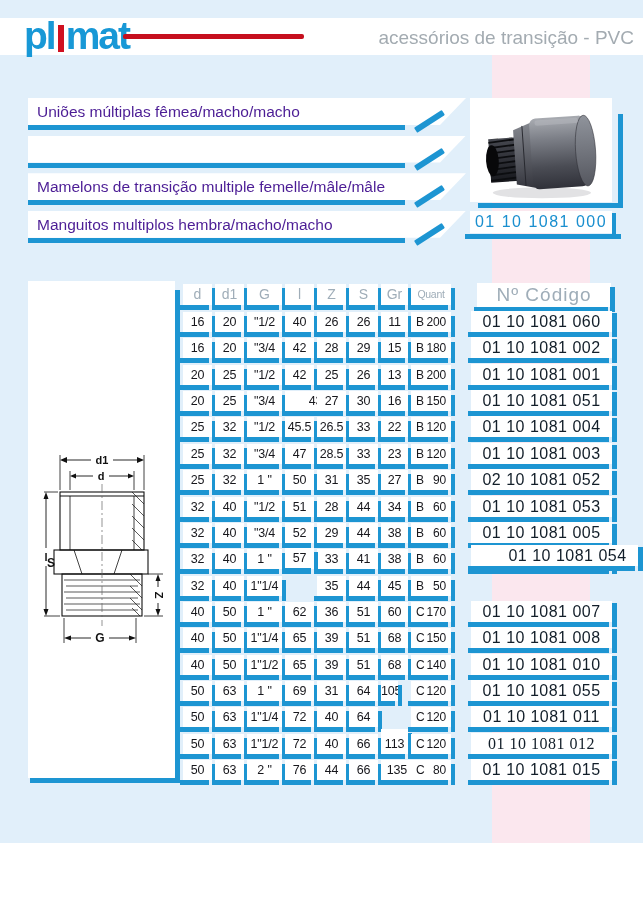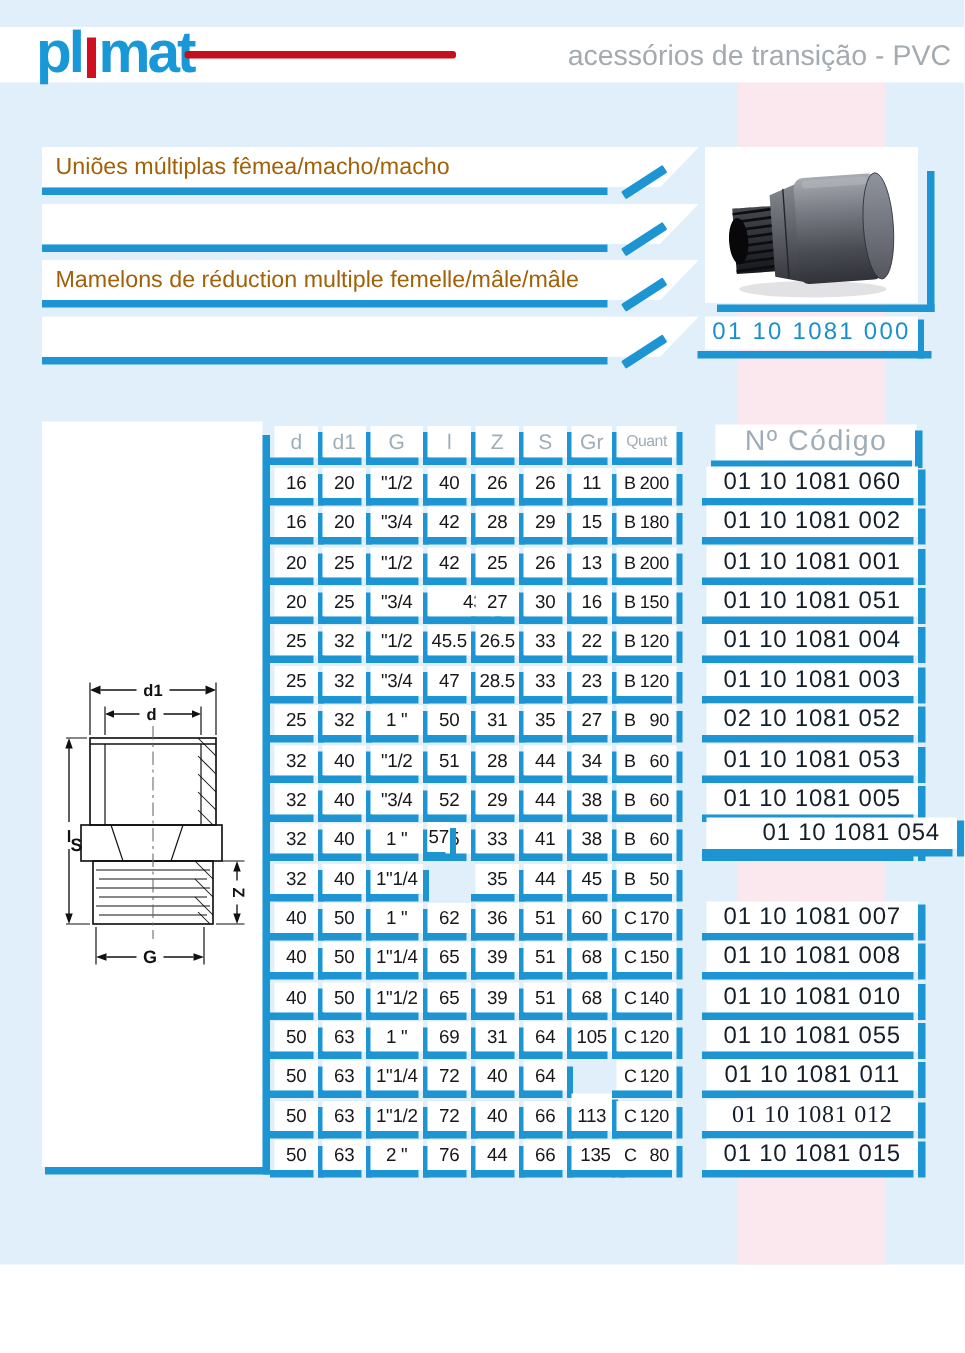--- a/index.html
+++ b/index.html
@@ -20,21 +20,21 @@
   .logo{position:absolute;left:24px;top:16px;height:40px;display:flex;align-items:center;z-index:5;}
   .logo .ltxt{font-size:39px;font-weight:700;color:#1898d6;letter-spacing:-2px;line-height:36px;}
   .logo .lbar{display:inline-block;width:6px;height:27px;background:#d01020;margin:4px 2px 0 3px;}
   .red-rule{position:absolute;left:123px;top:34px;width:181px;height:5px;background:#c60f1e;border-radius:2px;z-index:5;}
   .page-title{position:absolute;right:9px;top:27px;font-size:19px;color:#a3abb1;z-index:5;white-space:nowrap;}
 
   
   .banner{position:absolute;left:28px;width:446px;height:36px;z-index:4;}
   .banner-bg{position:absolute;left:0;top:0;width:438px;height:27px;background:#fff;
              clip-path:polygon(0 0,100% 0,calc(100% - 26px) 100%,0 100%);}
-  .banner-label{position:absolute;left:9px;top:0;line-height:27px;font-size:15.5px;color:#a16207;white-space:nowrap;}
+  .banner-label{position:absolute;left:9px;top:0;line-height:27px;font-size:15.5px;color:#4c1d95;white-space:nowrap;}
   .banner-underline{position:absolute;left:0;top:27px;width:377px;height:5px;background:var(--blue);}
   .banner-swoosh{position:absolute;left:389px;top:29px;width:33px;height:5.5px;background:var(--blue);
                  transform:rotate(-33deg);transform-origin:left bottom;border-radius:1px;}
 
   
   .cellish{position:absolute;background:#fff;z-index:4;}
   .cellish::before{content:"";position:absolute;left:-3px;right:3px;bottom:-5px;height:5px;background:var(--blue);}
   .cellish::after{content:"";position:absolute;right:-4px;top:4px;bottom:-5px;width:4px;background:var(--blue);}
 
   
@@ -89,26 +89,27 @@
         <div class="banner-underline"></div>
         <div class="banner-swoosh"></div>
       </div>
       <div class="banner" style="top: 135.6px;">
         <div class="banner-bg"></div>
         <div class="banner-underline"></div>
         <div class="banner-swoosh"></div>
       </div>
       <div class="banner" style="top: 173.2px;">
         <div class="banner-bg"></div>
-        <span class="banner-label">Mamelons de réduction multiple femelle/mâle/mâle</span>
+        <span class="banner-label">Mamelons de transição multiple femelle/mâle/mâle</span>
         <div class="banner-underline"></div>
         <div class="banner-swoosh"></div>
       </div>
       <div class="banner" style="top: 210.8px;">
         <div class="banner-bg"></div>
+        <span class="banner-label">Manguitos multiplos hembra/macho/macho</span>
         <div class="banner-underline"></div>
         <div class="banner-swoosh"></div>
       </div>
     </div>
 
   <div class="photo-box">
     <svg width="138" height="100" viewBox="0 0 150 110" style="position:absolute;left:2px;top:3px;">
       <defs>
         <linearGradient id="gBody" x1="0" y1="0" x2="0" y2="1">
           <stop offset="0" stop-color="#a8abb1"></stop>
@@ -354,21 +355,21 @@
       <div class="cellish spec-cell" style="left: 317px; top: 549.1px; width: 29px;">33</div>
       <div class="cellish spec-cell" style="left: 349px; top: 549.1px; width: 29px;">41</div>
       <div class="cellish spec-cell" style="left: 381px; top: 549.1px; width: 27px;">38</div>
       <div class="cellish spec-cell quant" style="left: 411px; top: 549.1px; width: 40px;">
         <span>B</span>
         <span>60</span>
       </div>
       <div class="cellish spec-cell" style="left: 183px; top: 575.5px; width: 29px;">32</div>
       <div class="cellish spec-cell" style="left: 215px; top: 575.5px; width: 29px;">40</div>
       <div class="cellish spec-cell" style="left: 247px; top: 575.5px; width: 35px;">1"1/4</div>
-      <div class="cellish spec-cell" style="left: 285px; top: 548px; width: 15px;">57</div>
+      <div class="cellish spec-cell" style="left: 285px; top: 548px; width: 29px;">57</div>
       <div class="cellish spec-cell" style="left: 317px; top: 575.5px; width: 29px;">35</div>
       <div class="cellish spec-cell" style="left: 349px; top: 575.5px; width: 29px;">44</div>
       <div class="cellish spec-cell" style="left: 381px; top: 575.5px; width: 27px;">45</div>
       <div class="cellish spec-cell quant" style="left: 411px; top: 575.5px; width: 40px;">
         <span>B</span>
         <span>50</span>
       </div>
       <div class="cellish spec-cell" style="left: 183px; top: 601.9px; width: 29px;">40</div>
       <div class="cellish spec-cell" style="left: 215px; top: 601.9px; width: 29px;">50</div>
       <div class="cellish spec-cell" style="left: 247px; top: 601.9px; width: 35px;">1 "</div>
@@ -401,21 +402,21 @@
       <div class="cellish spec-cell quant" style="left: 411px; top: 654.5px; width: 40px;">
         <span>C</span>
         <span>140</span>
       </div>
       <div class="cellish spec-cell" style="left: 183px; top: 680.9px; width: 29px;">50</div>
       <div class="cellish spec-cell" style="left: 215px; top: 680.9px; width: 29px;">63</div>
       <div class="cellish spec-cell" style="left: 247px; top: 680.9px; width: 35px;">1 "</div>
       <div class="cellish spec-cell" style="left: 285px; top: 680.9px; width: 29px;">69</div>
       <div class="cellish spec-cell" style="left: 317px; top: 680.9px; width: 29px;">31</div>
       <div class="cellish spec-cell" style="left: 349px; top: 680.9px; width: 29px;">64</div>
-      <div class="cellish spec-cell" style="left: 381px; top: 680.9px; width: 27px;">105</div>
+      <div class="cellish spec-cell" style="left: 381px; top: 680.9px; width: 17px;">105</div>
       <div class="cellish spec-cell quant" style="left: 411px; top: 680.9px; width: 40px;">
         <span>C</span>
         <span>120</span>
       </div>
       <div class="cellish spec-cell" style="left: 183px; top: 707.3px; width: 29px;">50</div>
       <div class="cellish spec-cell" style="left: 215px; top: 707.3px; width: 29px;">63</div>
       <div class="cellish spec-cell" style="left: 247px; top: 707.3px; width: 35px;">1"1/4</div>
       <div class="cellish spec-cell" style="left: 285px; top: 707.3px; width: 29px;">72</div>
       <div class="cellish spec-cell" style="left: 317px; top: 707.3px; width: 29px;">40</div>
       <div class="cellish spec-cell" style="left: 349px; top: 707.3px; width: 29px;">64</div>

